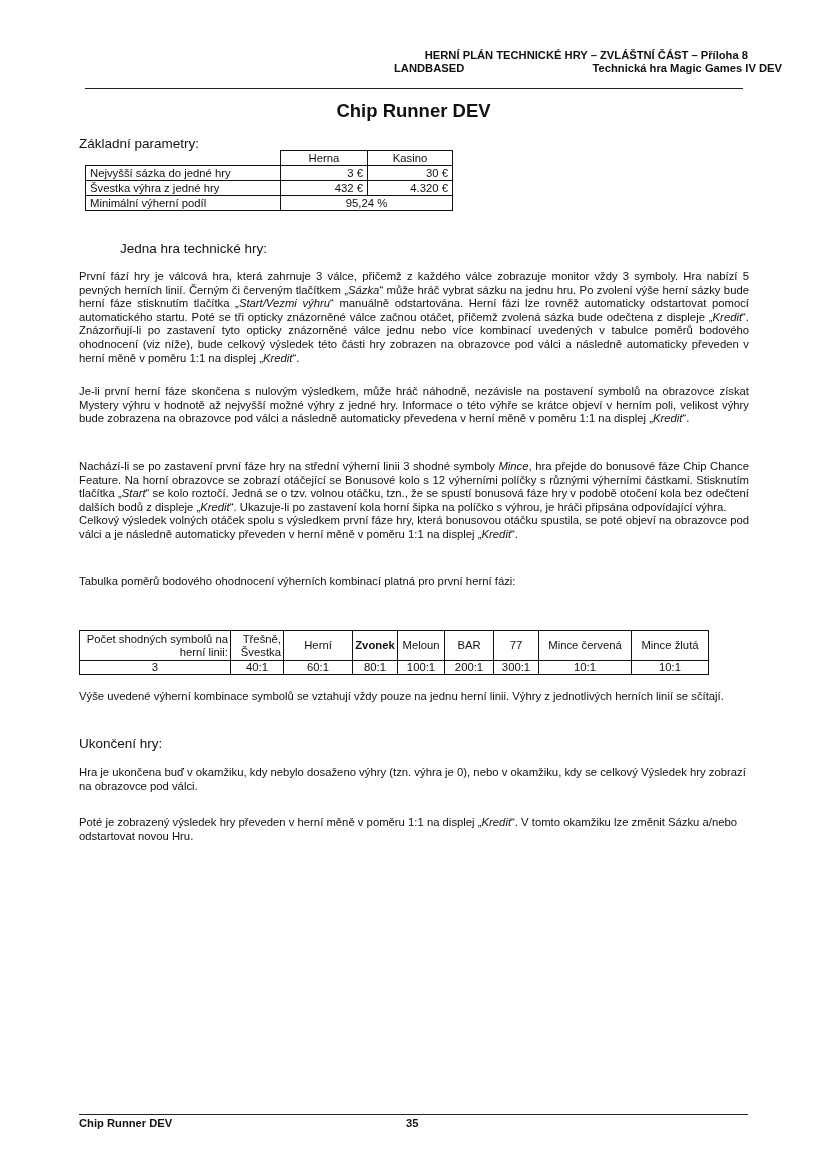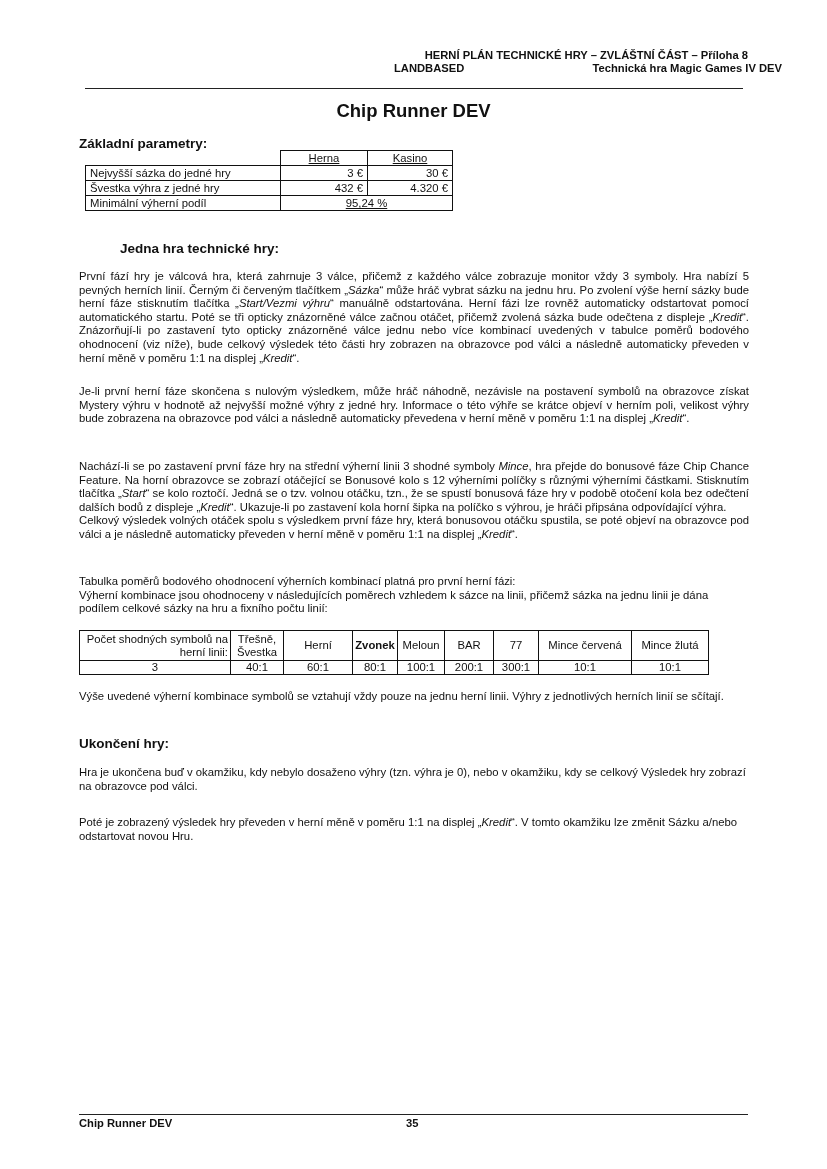--- a/index.html
+++ b/index.html
@@ -4,29 +4,29 @@
 <style>
   html, body { margin: 0; padding: 0; background: #ffffff; }
   body { width: 827px; height: 1169px; position: relative; overflow: hidden;
          font-family: "Liberation Sans", sans-serif; color: #111; }
   .hdr { position: absolute; right: 79px; top: 49px; text-align: right; font-weight: bold; font-size: 11.2px; line-height: 13px; }
   .hdr-sub { position: absolute; left: 360px; top: 62px; width: 388px; font-weight: bold; font-size: 11.2px; line-height: 13px; margin-left: 34px; }
   .hdr-sub .left { float: left; }
   .hdr-sub .right { float: right; }
   .hline-top { position: absolute; left: 85px; top: 88px; width: 658px; border-top: 1px solid #222; }
   .title { position: absolute; left: 0; width: 827px; top: 100px; text-align: center; font-weight: bold; font-size: 18.5px; }
-  .h2 { position: absolute; left: 79px; font-weight: bold; font-size: 13.5px; }
+  .h2 { position: absolute; left: 79px; font-weight: normal; font-size: 13.5px; }
   table.params { position: absolute; left: 85px; top: 150px; border-collapse: collapse; font-size: 11.3px; }
   table.params td { border: 1px solid #111; padding: 0 4px; height: 14px; line-height: 14px; }
   table.params td.nob { border: none; }
   table.params td.lbl { width: 186px; }
   table.params td.c1 { width: 78px; }
   table.params td.c2 { width: 76px; }
   .r { text-align: right; }
-  .c { text-align: center; text-decoration: underline; }
+  .c { text-align: center; }
   .para { position: absolute; left: 79px; width: 670px; font-size: 11.3px; line-height: 13.6px; text-align: justify; }
   .para p { margin: 0; }
   .para i { font-style: italic; }
   table.pay { position: absolute; left: 79px; top: 630px; border-collapse: collapse; font-size: 11.3px; }
   table.pay th, table.pay td { border: 1px solid #111; font-weight: normal; text-align: center; padding: 0 2px; line-height: 13px; }
   table.pay th { height: 29px; }
   table.pay td { height: 13px; }
   .hline-bot { position: absolute; left: 79px; top: 1114px; width: 669px; border-top: 1px solid #222; }
   .foot-l { position: absolute; left: 79px; top: 1117px; font-weight: bold; font-size: 11.2px; }
   .foot-c { position: absolute; left: 406px; top: 1117px; font-weight: bold; font-size: 11.2px; }
@@ -79,28 +79,27 @@
   <p><span>Je-li první herní fáze skončena s nulovým výsledkem, může hráč náhodně, nezávisle na postavení symbolů na obrazovce získat Mystery výhru v hodnotě až nejvyšší možné výhry z jedné hry. Informace o této výhře se krátce objeví v herním poli, velikost výhry bude zobrazena na obrazovce pod válci a následně automaticky převedena v herní měně v poměru 1:1 na displej „</span><i>Kredit</i><span>“.</span></p>
 </div>
 
 <div class="para" style="top:460px;">
   <p><span>Nachází-li se po zastavení první fáze hry na střední výherní linii 3 shodné symboly </span><i>Mince</i><span>, hra přejde do bonusové fáze Chip Chance Feature. Na horní obrazovce se zobrazí otáčející se Bonusové kolo s 12 výherními políčky s různými výherními částkami. Stisknutím tlačítka „</span><i>Start</i><span>“ se kolo roztočí. Jedná se o tzv. volnou otáčku, tzn., že se spustí bonusová fáze hry v podobě otočení kola bez odečtení dalších bodů z displeje „</span><i>Kredit</i><span>“. Ukazuje-li po zastavení kola horní šipka na políčko s výhrou, je hráči připsána odpovídající výhra.</span></p>
   <p><span>Celkový výsledek volných otáček spolu s výsledkem první fáze hry, která bonusovou otáčku spustila, se poté objeví na obrazovce pod válci a je následně automaticky převeden v herní měně v poměru 1:1 na displej „</span><i>Kredit</i><span>“.</span></p>
 </div>
 
 <div class="para" style="top:575px;">
   <p>Tabulka poměrů bodového ohodnocení výherních kombinací platná pro první herní fázi:</p>
-  <p style="text-align:left;">Výherní kombinace jsou ohodnoceny v následujících poměrech vzhledem k sázce na linii, přičemž sázka na jednu linii je dána podílem celkové sázky na hru a fixního počtu linií:</p>
 </div>
 
 <table class="pay">
   <tbody>
       <tr>
     <th style="width:146px;text-align:right;">Počet shodných symbolů na herní linii:</th>
-    <th style="width:48px;">Třešně, Švestka</th>
+    <th style="width:48px;text-align:right;">Třešně, Švestka</th>
     <th style="width:64px;">Herní</th>
     <th style="width:40px;font-weight:bold;">Zvonek</th>
     <th style="width:42px;">Meloun</th>
     <th style="width:44px;">BAR</th>
     <th style="width:40px;">77</th>
     <th style="width:88px;">Mince červená</th>
     <th style="width:72px;">Mince žlutá</th>
   </tr>
   <tr>
     <td>3</td>

